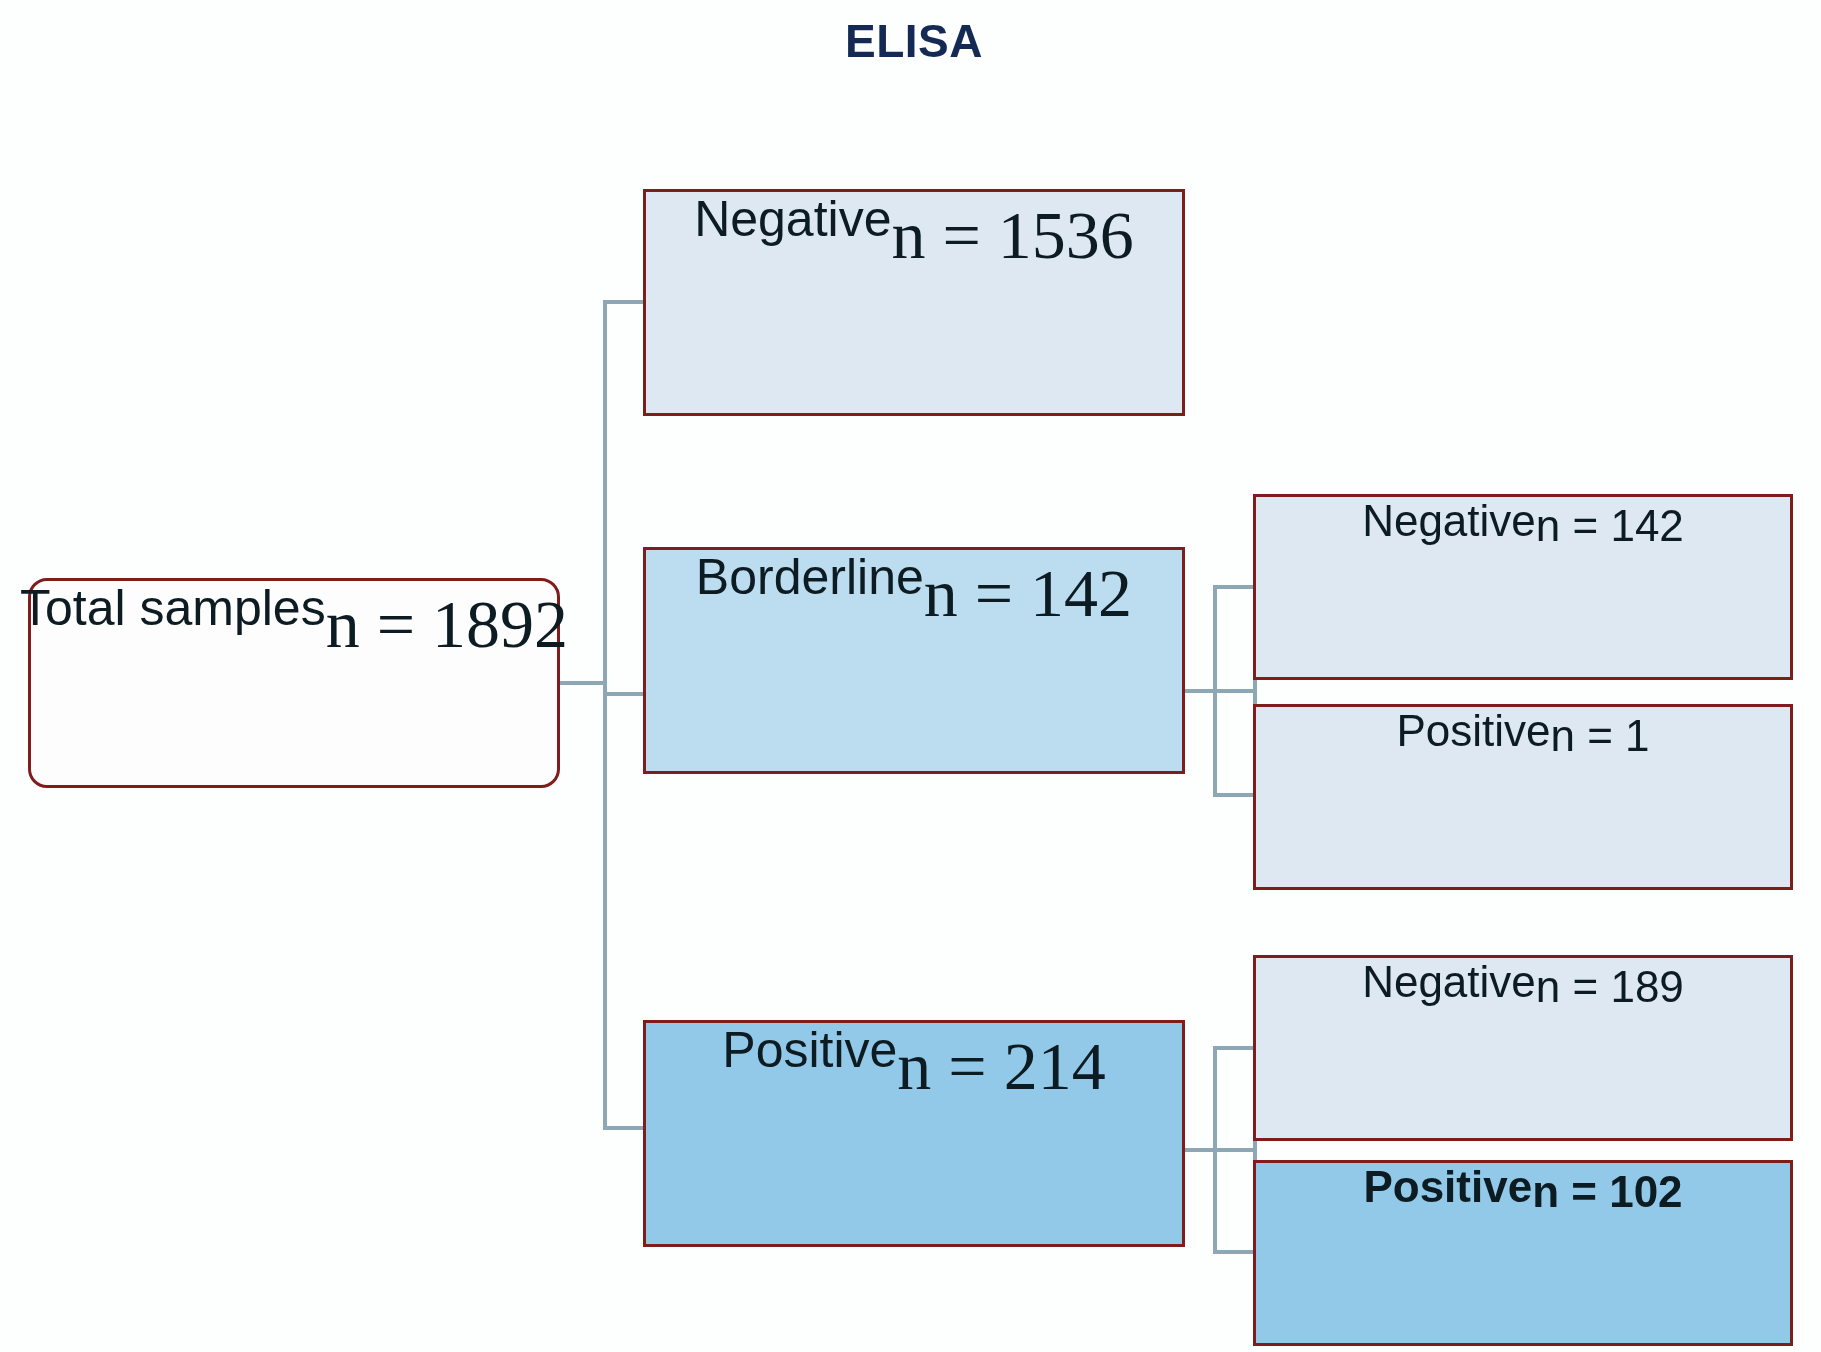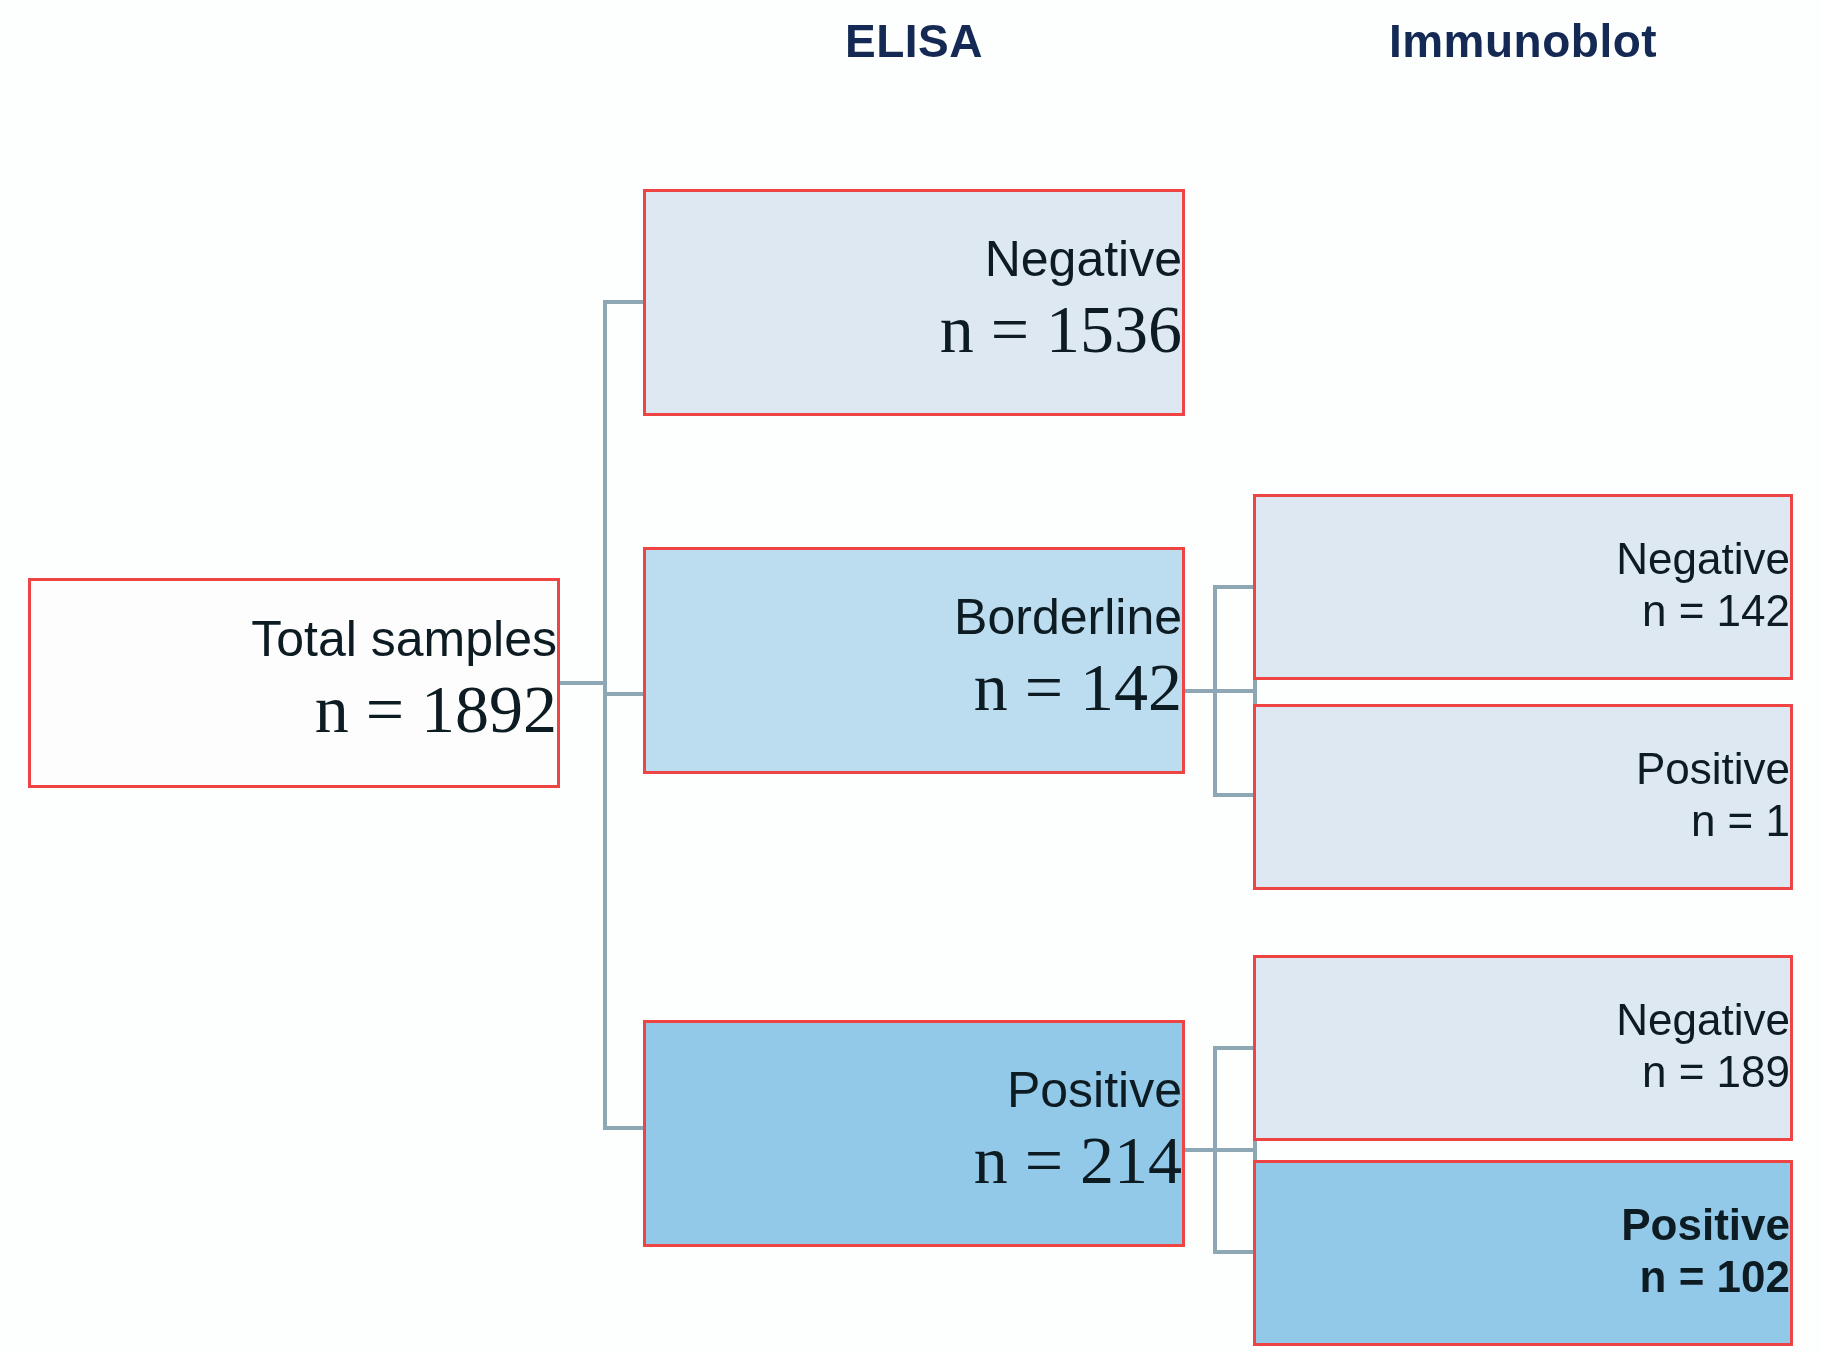--- a/index.html
+++ b/index.html
@@ -37,36 +37,36 @@
   #heading-immunoblot {
     left: 1253px;
     top: 14px;
     width: 540px;
   }
 
   
   .node {
     position: absolute;
     box-sizing: border-box;
-    border: 3px solid #ef4444;
+    border: 3px solid #7f1d1d;
     display: flex;
-    flex-direction: column;
-    align-items: flex-end;
+    flex-direction: row;
+    align-items: flex-start;
     justify-content: center;
     text-align: center;
     color: #0d1b22;
   }
   .node .line1,
   .node .line2 {
     display: block;
     white-space: nowrap;
   }
 
   
-  .fill-white  { background: #fdfdfd; }
+  .fill-white  { background: #fdfdfd; border-radius: 19px; }
   .fill-l1     { background: #dde8f2; }   
   .fill-l2     { background: #bcdcf0; }   
   .fill-l3     { background: #93c9e8; }   
 
   
   .txt-lg .line1 { font-size: 50px; line-height: 1.08; }
   .txt-lg .line2 { font-size: 68px; line-height: 1.28; font-family: Liberation Serif, serif; }
   .txt-md .line1 { font-size: 44px; line-height: 1.08; }
   .txt-md .line2 { font-size: 44px; line-height: 1.30; }
   .bold-node { font-weight: bold; }
@@ -112,21 +112,20 @@
   #brk-rb-stem  { left: 1185px; top: 1148px; width: 72px; height: 4px; }
   #brk-rb-ltop  { left: 1213px; top: 1046px; width: 4px;  height: 106px; }
   #brk-rb-lbot  { left: 1213px; top: 1148px; width: 4px;  height: 106px; }
 </style>
 </head>
 <body>
 
 <div id="canvas">
 
   <div class="col-heading" id="heading-elisa">ELISA</div>
-  <div class="col-heading" id="heading-immunoblot">Immunoblot</div>
 
   <div class="conn conn-v" id="brk-l-vert"></div>
   <div class="conn conn-h" id="brk-l-top"></div>
   <div class="conn conn-h" id="brk-l-mid"></div>
   <div class="conn conn-h" id="brk-l-bot"></div>
   <div class="conn conn-h" id="brk-l-stem"></div>
 
   <div class="conn conn-v" id="brk-ra-vert"></div>
   <div class="conn conn-v" id="brk-ra-ltop"></div>
   <div class="conn conn-v" id="brk-ra-lbot"></div>

